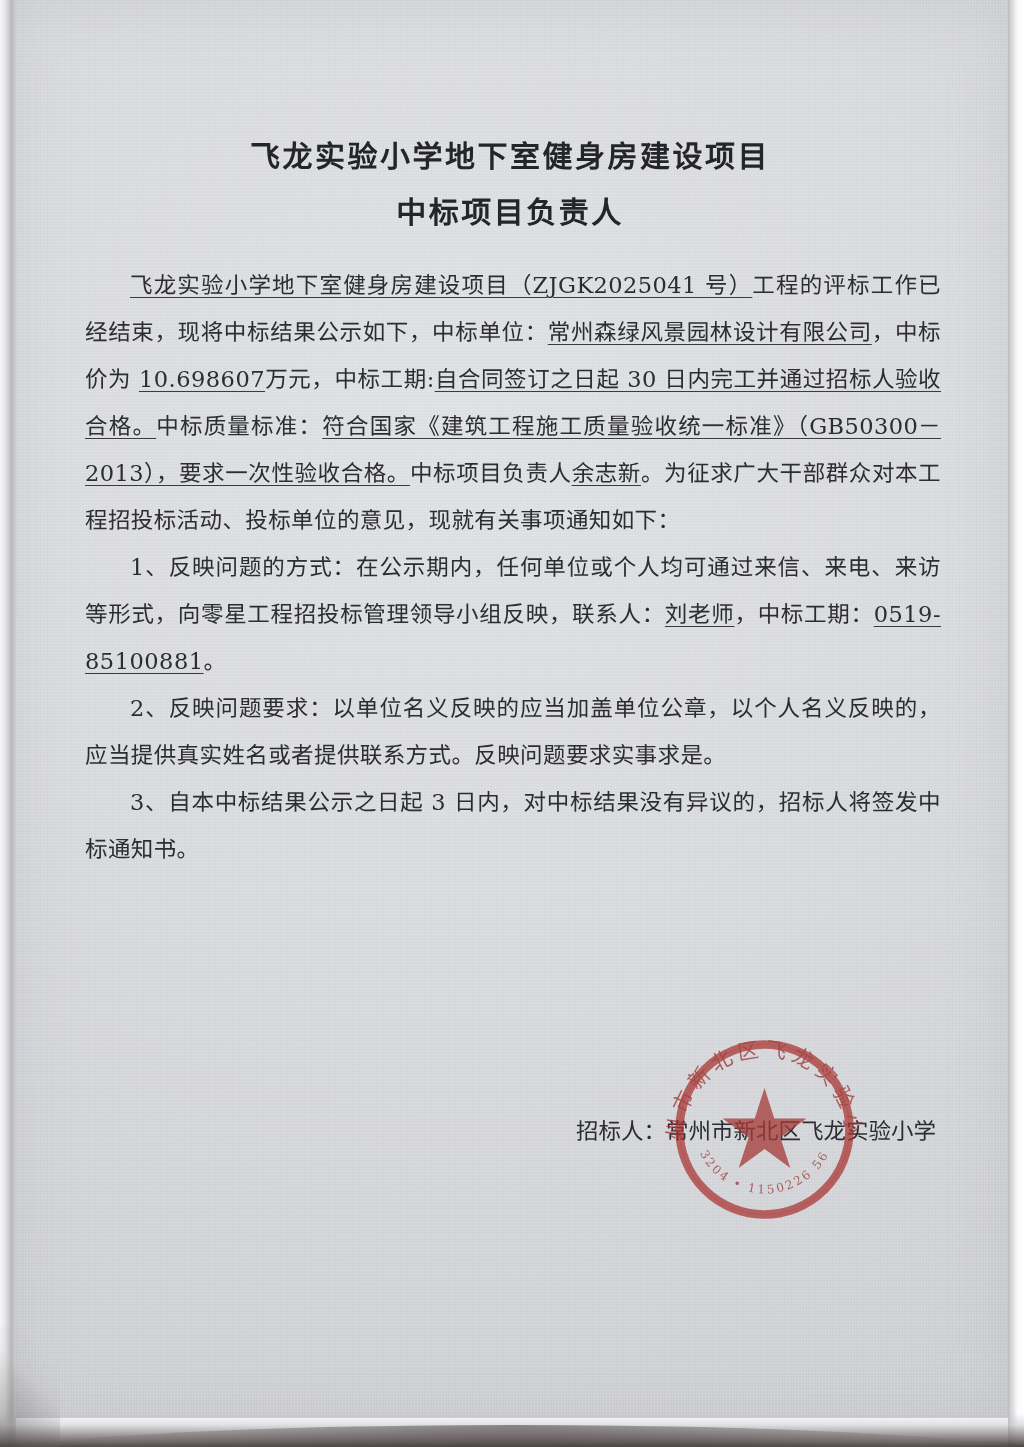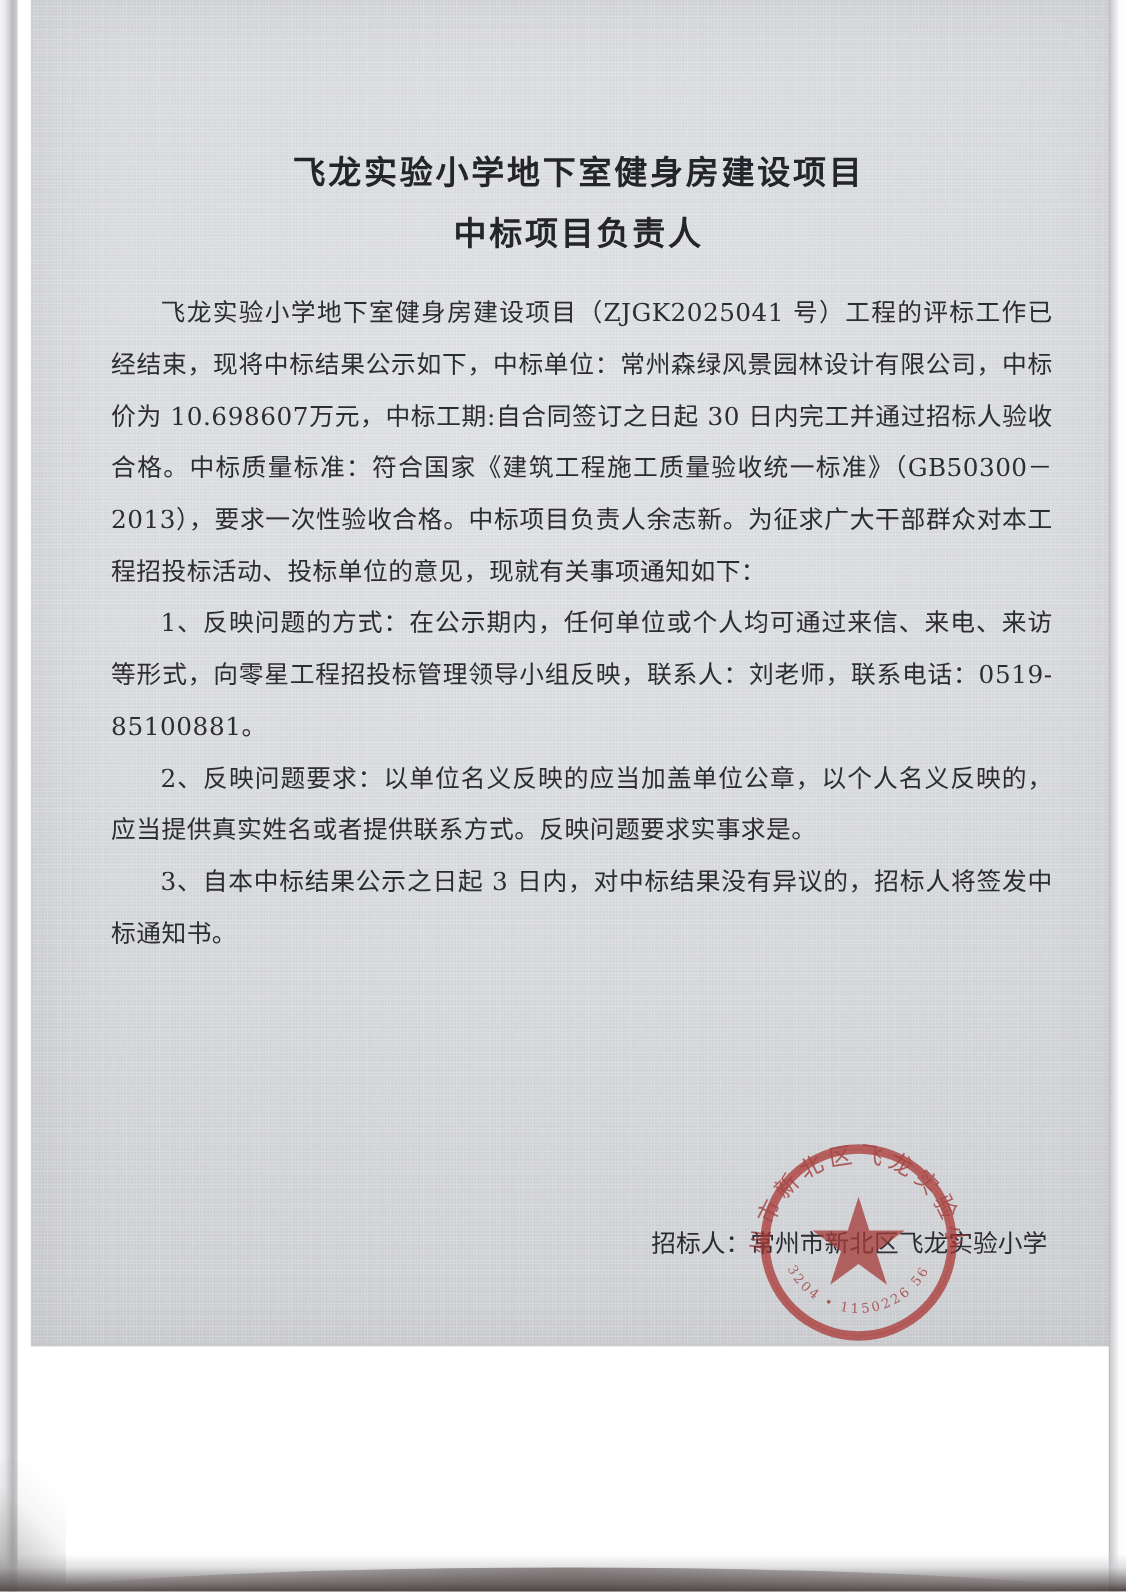--- a/index.html
+++ b/index.html
@@ -19,24 +19,24 @@
   .photo {
     position: relative;
     width: 1024px;
     height: 1447px;
     background: #ffffff;
     overflow: hidden;
   }
 
   .page {
     position: absolute;
-    left: 28px;
+    left: 12px;
     top: 0px;
     width: 996px;
-    height: 1224px;
+    height: 1418px;
     background:
       radial-gradient(ellipse 120% 80% at 45% 30%, #e0e1e3 0%, #d9dadd 45%, #d2d3d7 78%, #cdced2 100%);
     box-shadow: inset 0 0 60px rgba(160,162,168,0.25);
   }
 
   
   .grain {
     position: absolute;
     inset: 0;
     opacity: 0.5;
@@ -109,20 +109,21 @@
     line-height: 47px;
     letter-spacing: 0.4px;
     text-align: justify;
     text-justify: inter-character;
     color: #2c2d32;
   }
 
   .para { margin: 0 0 0 0; text-indent: 2em; }
 
   .u {
+    text-decoration: underline;
     text-decoration-thickness: 1.4px;
     text-underline-offset: 4px;
     text-decoration-color: #3a3b40;
   }
 
   .num { font-family: "DejaVu Serif", "Liberation Serif", serif; letter-spacing: 0.5px; margin-top: 31px; }
 
   
   .sign-block {
     position: absolute;
@@ -163,21 +164,21 @@
 
     <div class="content">
 
       <div class="title title-1">飞龙实验小学地下室健身房建设项目</div>
       <div class="title title-2">中标项目负责人</div>
 
       <div class="body-block">
 
         <p class="para"><span class="u">飞龙实验小学地下室健身房建设项目（ZJGK2025041 号）</span><span>工程的评标工作已经结束，现将中标结果公示如下，中标单位：</span><span class="u">常州森绿风景园林设计有限公司</span><span>，中标价为 </span><span class="u num">10.698607</span><span>万元，中标工期:</span><span class="u">自合同签订之日起 30 日内完工并通过招标人验收合格。</span><span>中标质量标准：</span><span class="u">符合国家《建筑工程施工质量验收统一标准》（GB50300－2013），要求一次性验收合格。</span><span>中标项目负责人</span><span class="u">余志新</span><span>。为征求广大干部群众对本工程招投标活动、投标单位的意见，现就有关事项通知如下：</span></p>
 
-        <p class="para"><span>1、反映问题的方式：</span><span>在公示期内，任何单位或个人均可通过来信、来电、来访等形式，向零星工程招投标管理领导小组反映，联系人：</span><span class="u">刘老师</span><span>，联系电话：</span><span class="u num">0519-85100881</span><span>。</span></p>
+        <p class="para"><span>1、反映问题的方式：</span><span>在公示期内，任何单位或个人均可通过来信、来电、来访等形式，向零星工程招投标管理领导小组反映，联系人：</span><span class="u">刘老师</span><span>，中标工期：</span><span class="u num">0519-85100881</span><span>。</span></p>
 
         <p class="para">2、反映问题要求：以单位名义反映的应当加盖单位公章，以个人名义反映的，应当提供真实姓名或者提供联系方式。反映问题要求实事求是。</p>
 
         <p class="para">3、自本中标结果公示之日起 3 日内，对中标结果没有异议的，招标人将签发中标通知书。</p>
 
       </div>
 
       <div class="sign-block">
         <div class="sign-line-1"><span>招标人：</span><span>常州市新北区飞龙实验小学</span></div>
       </div>

